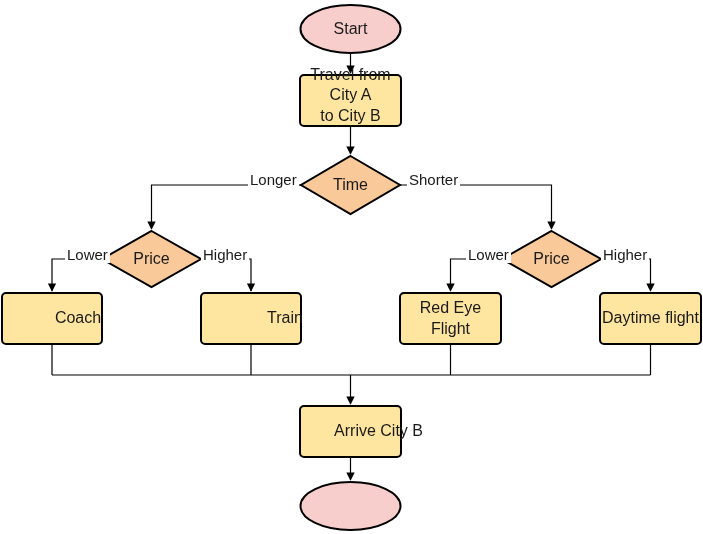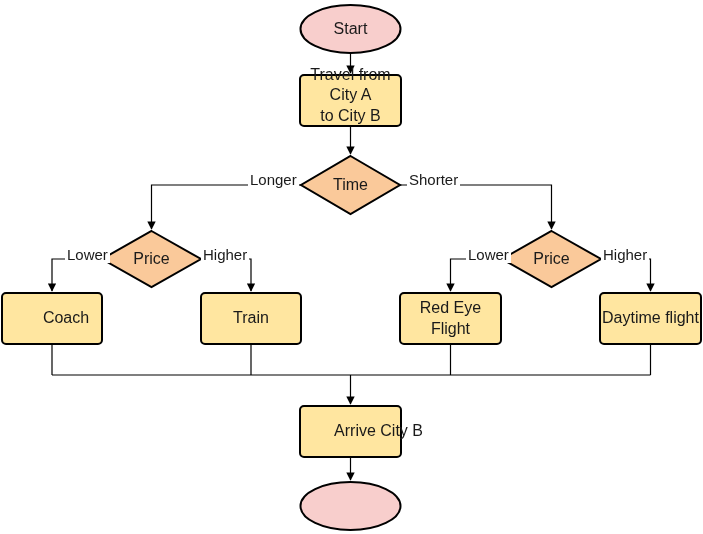--- a/index.html
+++ b/index.html
@@ -119,23 +119,23 @@
 
   <div class="node-label" style="left:300px; top:75px; width:101px; height:41px;">Travel from City A
 to City B</div>
 
   <div class="node-label" style="left:301px; top:156px; width:99px; height:58px;">Time</div>
 
   <div class="node-label" style="left:102px; top:231px; width:99px; height:56px;">Price</div>
 
   <div class="node-label" style="left:502px; top:231px; width:99px; height:56px;">Price</div>
 
-  <div class="node-label" style="left:6px; top:293px; width:120px; height:51px;">Coach</div>
+  <div class="node-label" style="left:18px; top:293px; width:120px; height:51px;">Coach</div>
 
-  <div class="node-label" style="left:201px; top:293px; width:100px; height:51px;">Train</div>
+  <div class="node-label" style="left:201px; top:293px; width:100px; height:51px;padding-left:34px;">Train</div>
 
   <div class="node-label" style="left:600px; top:293px; width:101px; height:51px;">Daytime flight</div>
 
   <div class="node-label" style="left:400px; top:293px; width:101px; height:51px;">Red Eye Flight</div>
 
   <div class="node-label" style="left:300px; top:406px; width:101px; height:51px;margin-left:28px;">Arrive City B</div>
 
 
   <div class="edge-label" style="left:248px; top:171px;">Longer</div>
 

